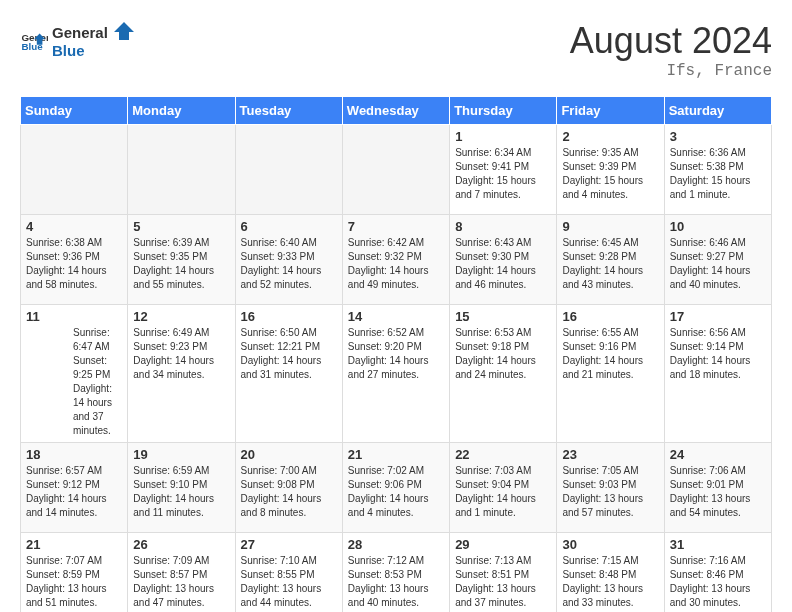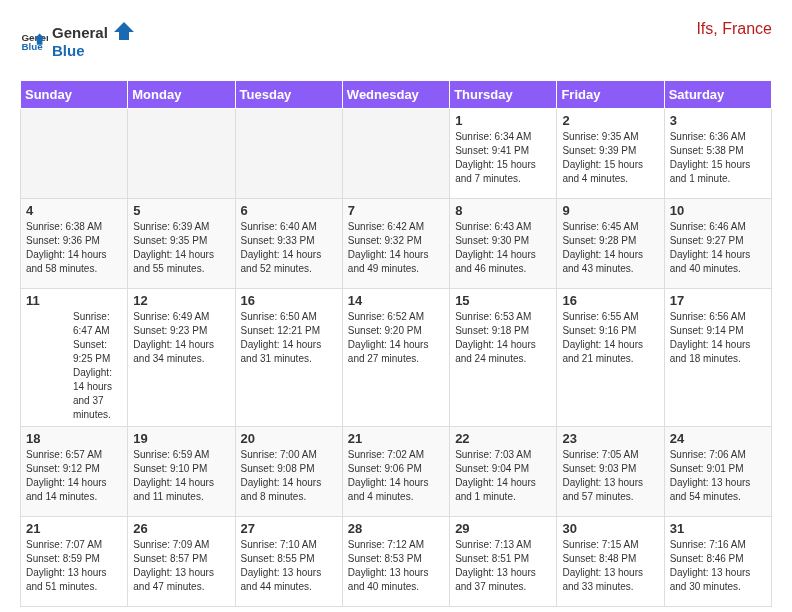--- a/index.html
+++ b/index.html
@@ -28,29 +28,30 @@
     .title-block {
       text-align: right;
     }
     .month-title {
       font-size: 36px;
       font-weight: normal;
       color: #333;
     }
     .location {
       font-size: 16px;
-      color: #b91c1c;
+      color: #737373;
+      font-family: Liberation Mono, monospace;
     }
     table {
       width: 100%;
       border-collapse: collapse;
       table-layout: fixed;
     }
     th {
-      background: #8b5cf6;
+      background: #3b82f6;
       color: #fff;
       font-size: 13px;
       font-weight: bold;
       padding: 6px 4px;
       text-align: left;
       border: 1px solid #fff;
     }
     td {
       border: 1px solid #ddd;
       vertical-align: top;
@@ -91,20 +92,21 @@
     </svg>
     <div>
       <svg width="90" height="40" viewBox="0 0 90 40">
         <text x="0" y="18" font-size="15" font-weight="bold" fill="#333">General</text>
         <polygon points="72,2 82,12 77,12 77,20 67,20 67,12 62,12" fill="#1a6ab1"></polygon>
         <text x="0" y="36" font-size="15" font-weight="bold" fill="#1a6ab1">Blue</text>
       </svg>
     </div>
   </div>
   <div class="title-block">
+    <div class="month-title">August 2024</div>
     <div class="location">Ifs, France</div>
   </div>
 </div>
 
 <table>
   <thead>
     <tr>
     <th>Sunday</th>
         <th>Monday</th>
         <th>Tuesday</th>

